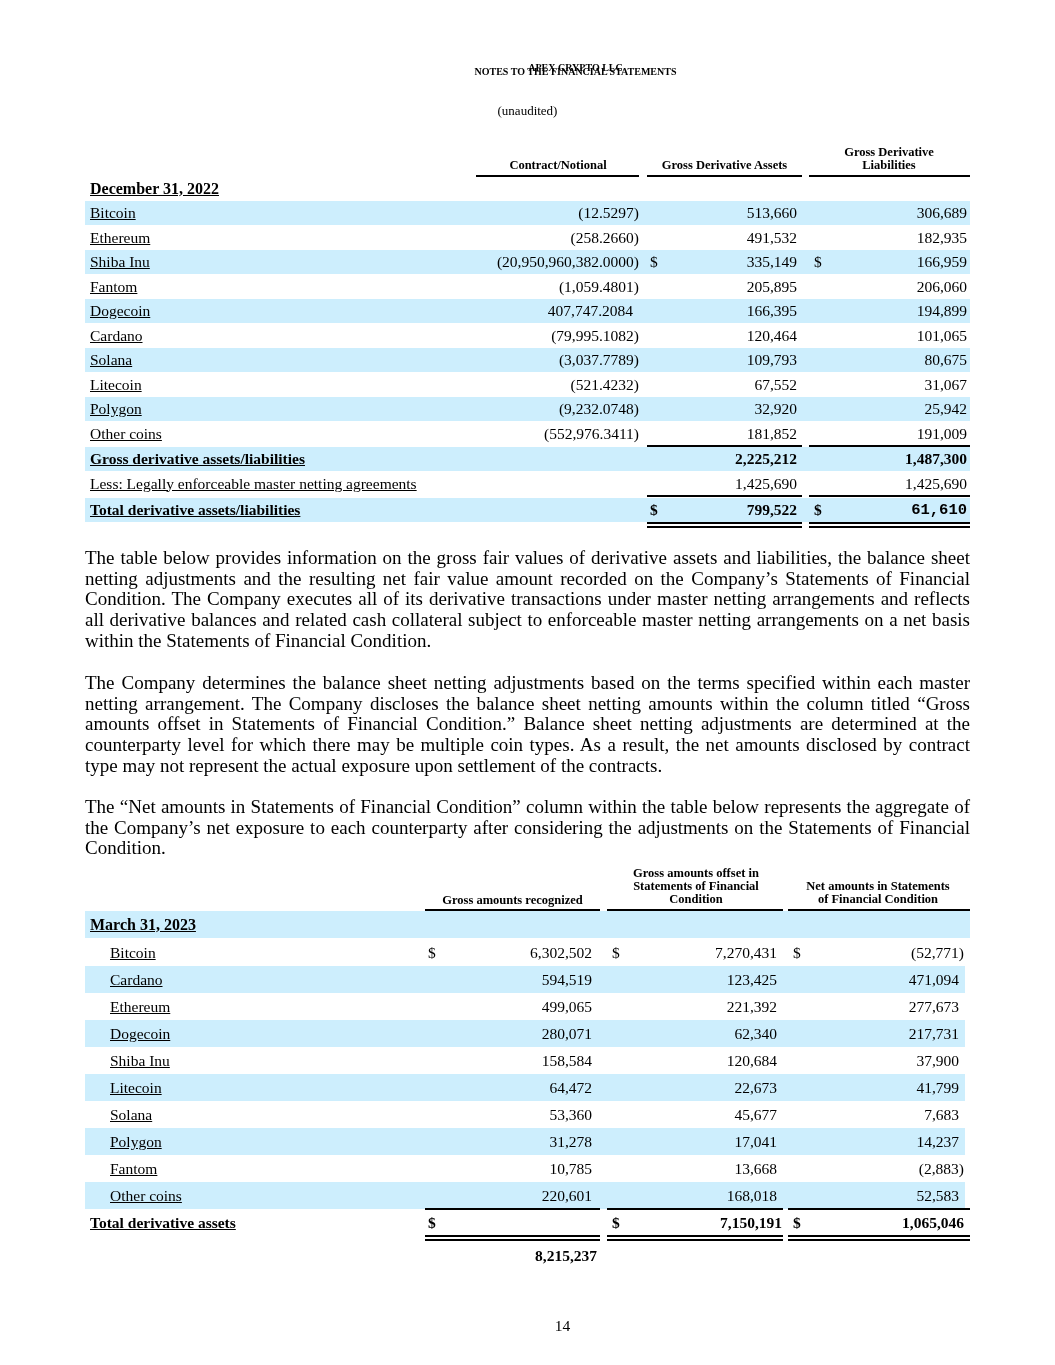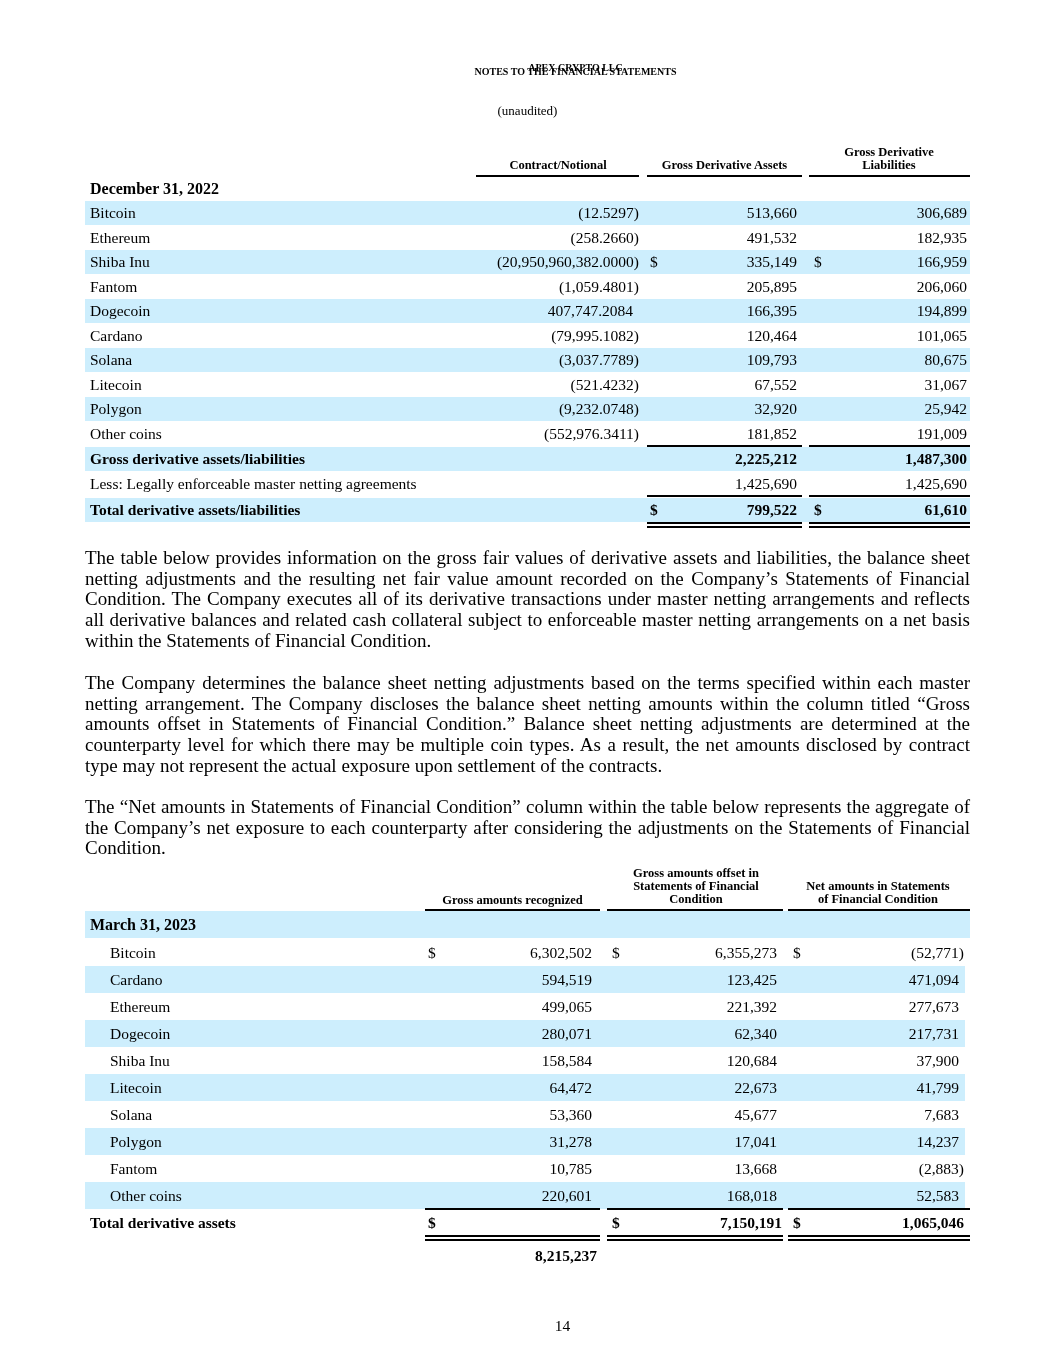--- a/index.html
+++ b/index.html
@@ -3,21 +3,21 @@
 <meta charset="utf-8">
 <style>
   html, body { margin:0; padding:0; background:#ffffff; }
   body { width:1055px; height:1365px; position:relative; font-family:"Liberation Serif", serif; color:#000; overflow:hidden; }
   .center { position:absolute; left:0; width:1055px; text-align:center; }
   .hdr-title { font-weight:bold; font-size:10px;padding-left:48px; }
   .hdr-sub { font-size:13px; }
   .t1 { position:absolute; left:85px; width:885px; }
   .row { position:absolute; left:0; width:885px; height:24px; font-size:15.5px; line-height:24px; }
   .row.shade { background:#cdeefd; }
-  .row .lbl { position:absolute; left:5px; white-space:nowrap; }
+  .row .lbl { position:absolute; left:5px; white-space:nowrap;text-decoration:underline; }
   .row .num { position:absolute; text-align:right; white-space:nowrap; }
   .row .dol { position:absolute; }
   .bold { font-weight:bold; }
   .colhdr { position:absolute; font-weight:bold; font-size:12.5px; text-align:center; line-height:13px; }
   .rule { position:absolute; height:0; border-top:2px solid #000; }
   .dbl { position:absolute; height:2px; border-top:2px solid #000; border-bottom:2px solid #000; }
   .para { position:absolute; left:85px; width:885px; font-size:19px; line-height:20.7px; text-align:justify; }
   .t2row .lbl { left:25px; }
   .pagenum { font-size:15.5px; }
 </style>
@@ -122,21 +122,21 @@
   </div>
 
   <div class="rule" style="left:562px; width:155px; top:495px;"></div>
   <div class="rule" style="left:724px; width:161px; top:495px;"></div>
 
   <div class="row shade bold" style="top:498px;">
     <span class="lbl">Total derivative assets/liabilities</span>
     <span class="dol" style="left:565px;">$</span>
     <span class="num" style="right:173px;">799,522</span>
     <span class="dol" style="left:729px;">$</span>
-    <span class="num" style="right:3px;">61,610</span>
+    <span class="num" style="right:3px;font-family:Liberation Mono, monospace;">61,610</span>
   </div>
   <div class="dbl" style="left:562px; width:155px; top:522px;"></div>
   <div class="dbl" style="left:724px; width:161px; top:522px;"></div>
 </div>
 
 <div class="para" style="top:548px;">The table below provides information on the gross fair values of derivative assets and liabilities, the balance sheet netting adjustments and the resulting net fair value amount recorded on the Company’s Statements of Financial Condition. The Company executes all of its derivative transactions under master netting arrangements and reflects all derivative balances and related cash collateral subject to enforceable master netting arrangements on a net basis within the Statements of Financial Condition.</div>
 <div class="para" style="top:673px;">The Company determines the balance sheet netting adjustments based on the terms specified within each master netting arrangement. The Company discloses the balance sheet netting amounts within the column titled “Gross amounts offset in Statements of Financial Condition.” Balance sheet netting adjustments are determined at the counterparty level for which there may be multiple coin types. As a result, the net amounts disclosed by contract type may not represent the actual exposure upon settlement of the contracts.</div>
 <div class="para" style="top:797px;">The “Net amounts in Statements of Financial Condition” column within the table below represents the aggregate of the Company’s net exposure to each counterparty after considering the adjustments on the Statements of Financial Condition.</div>
 
 <div class="t1" style="top:0;">
@@ -156,21 +156,21 @@
 
   <div class="row shade bold" style="top:911px; height:27px; line-height:27px; font-size:16px;">
     <span class="lbl">March 31, 2023</span>
   </div>
 
   <div class="row t2row" style="top:939px; height:27px; line-height:27px;">
     <span class="lbl">Bitcoin</span>
     <span class="dol" style="left:343px;">$</span>
     <span class="num" style="right:378px;">6,302,502</span>
     <span class="dol" style="left:527px;">$</span>
-    <span class="num" style="right:193px;">6,355,273</span>
+    <span class="num" style="right:193px;">7,270,431</span>
     <span class="dol" style="left:708px;">$</span>
     <span class="num" style="right:6px;">(52,771)</span>
   </div>
   <div class="row shade t2row" style="top:966px; height:27px; line-height:27px; width:880px;">
     <span class="lbl">Cardano</span>
     <span class="num" style="right:373px;">594,519</span>
     <span class="num" style="right:188px;">123,425</span>
     <span class="num" style="right:6px;">471,094</span>
   </div>
   <div class="row t2row" style="top:993px; height:27px; line-height:27px;">

